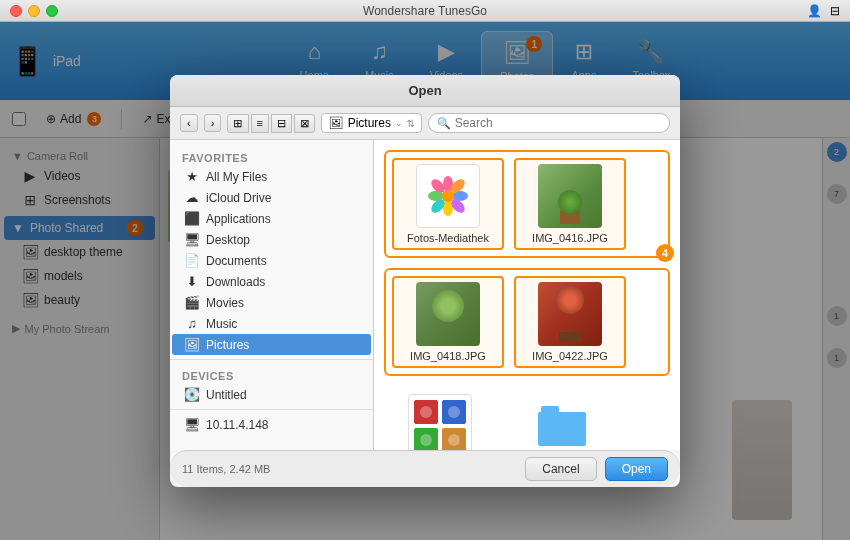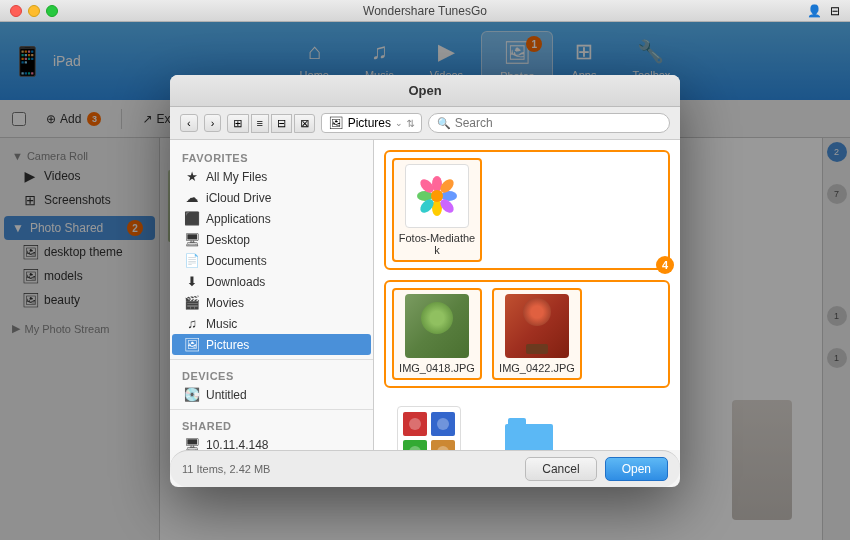--- a/index.html
+++ b/index.html
@@ -132,21 +132,21 @@
     .modal-location { display: flex; align-items: center; gap: 4px; background: white; border: 1px solid #bbb; border-radius: 4px; padding: 2px 6px; min-width: 100px; font-size: 12px; cursor: pointer; }
     .modal-search { display: flex; align-items: center; gap: 4px; background: white; border: 1px solid #bbb; border-radius: 10px; padding: 2px 8px; flex: 1; }
     .modal-search input { border: none; outline: none; background: transparent; font-size: 12px; width: 100%; }
     .modal-body { display: flex; height: 310px; }
     .modal-sidebar { width: 204px; border-right: 1px solid #ccc; background: #f8f8f8; overflow-y: auto; padding: 6px 0; flex-shrink: 0; }
     .modal-sidebar-section { font-size: 11px; font-weight: 700; color: #888; padding: 6px 12px 2px; text-transform: uppercase; letter-spacing: 0.5px; }
     .modal-sidebar-item { display: flex; align-items: center; gap: 6px; padding: 3px 12px; cursor: pointer; font-size: 12px; color: #333; border-radius: 3px; margin: 0 2px; }
     .modal-sidebar-item.active { background: #4a90d9; color: white; }
     .modal-sidebar-item-icon { font-size: 13px; width: 16px; text-align: center; }
     .modal-content { flex: 1; padding: 10px; overflow-y: auto; background: white; }
-    .modal-file-item { display: flex; flex-direction: column; align-items: center; gap: 4px; width: 90px; cursor: pointer; padding: 4px; border-radius: 4px; }
+    .modal-file-item { display: flex; flex-direction: column; align-items: center; gap: 4px; width: 112px; cursor: pointer; padding: 4px; border-radius: 4px; }
     .modal-file-item.selected { border: 2px solid #ff8c00; background: rgba(255,140,0,0.05); }
     .modal-file-thumb { width: 64px; height: 64px; background: #ddd; border-radius: 4px; display: flex; align-items: center; justify-content: center; overflow: hidden; font-size: 10px; color: #666; }
     .modal-file-name { font-size: 11px; text-align: center; color: #333; word-break: break-all; }
     .modal-footer { background: #ececec; border-top: 1px solid #ccc; padding: 6px 12px; display: flex; align-items: center; justify-content: space-between; border-radius: 18px; }
     .modal-footer-info { font-size: 11px; color: #666; }
     .modal-footer-btns { display: flex; gap: 8px; padding-left: 36px; }
     .modal-btn { padding: 4px 16px; border-radius: 5px; font-size: 12px; cursor: pointer; border: 1px solid #bbb; background: linear-gradient(to bottom, #f5f5f5, #e0e0e0); color: #333; }
     .modal-btn.primary { background: linear-gradient(to bottom, #5db8f5, #2f8de4); border-color: #2071c8; color: white; }
     .folder-icon-sm { width: 48px; height: 40px; position: relative; display: inline-block; }
     .folder-icon-sm::before { content: ''; position: absolute; top: 0; left: 3px; width: 18px; height: 8px; background: #5bb8f5; border-radius: 2px 2px 0 0; }
@@ -371,21 +371,20 @@
         </div>
 
         <div style="margin-top: 4px; border-top: 1px solid #ddd; padding-top: 4px;"></div>
         <div class="modal-sidebar-section">Devices</div>
         <div class="modal-sidebar-item">
           <span class="modal-sidebar-item-icon">💽</span>
           <span>Untitled</span>
         </div>
 
         <div style="margin-top: 4px; border-top: 1px solid #ddd; padding-top: 4px;"></div>
-        <div class="modal-sidebar-section">Shared</div>
         <div class="modal-sidebar-item">
           <span class="modal-sidebar-item-icon">🖥</span>
           <span>10.11.4.148</span>
         </div>
 
       </div>
 
       <div class="modal-content">
 
         <div style="border: 2px solid #ff8c00; border-radius: 6px; padding: 6px; margin-bottom: 10px; display: flex; gap: 10px; position: relative;">
@@ -404,20 +403,28 @@
                 <ellipse cx="14" cy="14" rx="5" ry="8" fill="#ff6699" transform="rotate(-45 14 14)"></ellipse>
                 <ellipse cx="34" cy="34" rx="5" ry="8" fill="#cc66ff" transform="rotate(-45 34 34)"></ellipse>
                 <ellipse cx="34" cy="14" rx="5" ry="8" fill="#ff9933" transform="rotate(45 34 14)"></ellipse>
                 <ellipse cx="14" cy="34" rx="5" ry="8" fill="#33cccc" transform="rotate(45 14 34)"></ellipse>
                 <circle cx="24" cy="24" r="6" fill="#ff9900"></circle>
               </svg>
             </div>
             <span class="modal-file-name">Fotos-Mediathek</span>
           </div>
 
+          <div class="modal-file-item selected">
+            <div class="modal-file-thumb" style="background: linear-gradient(135deg, #8ab56d 0%, #6a9a4d 40%, #5a8a3d 60%, #4a7a2d 100%); position:relative;">
+
+              <div style="position:absolute; bottom:4px; left:50%; transform:translateX(-50%); width:20px; height:14px; background:#8b5c2a; border-radius:2px 2px 0 0;"></div>
+              <div style="position:absolute; bottom:14px; left:50%; transform:translateX(-50%); width:24px; height:24px; background: radial-gradient(circle, #6ab040, #3a7020); border-radius:50%;"></div>
+            </div>
+            <span class="modal-file-name">IMG_0416.JPG</span>
+          </div>
         </div>
 
         <div style="border: 2px solid #ff8c00; border-radius: 6px; padding: 6px; margin-bottom: 14px; display: flex; gap: 10px;">
 
           <div class="modal-file-item selected">
             <div class="modal-file-thumb" style="background: linear-gradient(135deg, #7a9b60 0%, #5a8040 50%, #4a7030 100%);">
               <div style="width:32px; height:32px; background: radial-gradient(circle, #90c060 30%, #508030 100%); border-radius:50%; margin: auto; margin-top: 8px;"></div>
             </div>
             <span class="modal-file-name">IMG_0418.JPG</span>
           </div>

